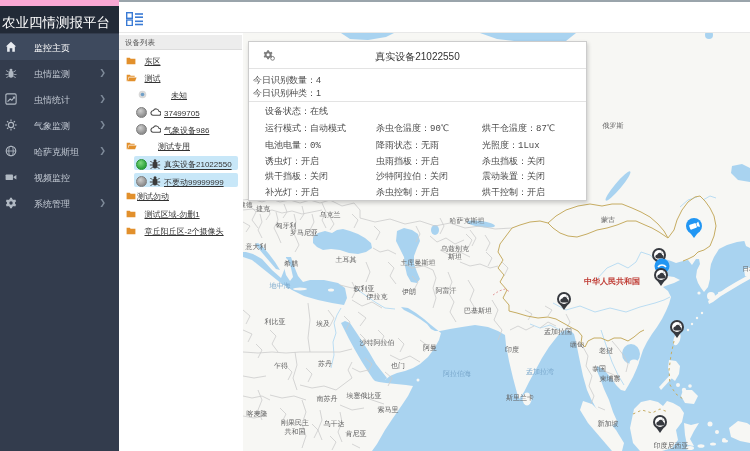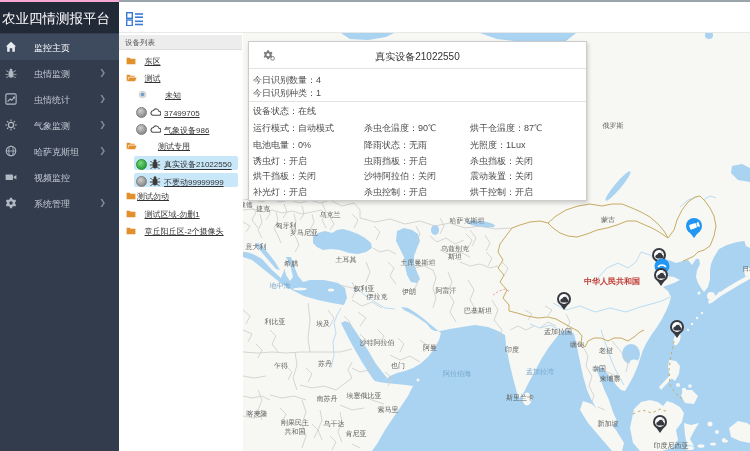--- a/index.html
+++ b/index.html
@@ -1,20 +1,20 @@
 <!DOCTYPE html>
 <html><head>
 <meta charset="utf-8">
 <style>
 * { margin:0; padding:0; box-sizing:border-box; }
 html,body { width:750px; height:451px; overflow:hidden; font-family:"Liberation Sans", sans-serif; }
 #app { position:relative; width:750px; height:451px; background:#fff; }
 
 
-#brand { position:absolute; left:0; top:0; width:119px; height:33px; background:#222a37; border-top:2px solid #f9a8d4; color:#fff; font-size:13.5px; line-height:33px; padding-left:2px; white-space:nowrap; }
+#brand { position:absolute; left:0; top:0; width:119px; height:33px; background:#222a37; border-top:6px solid #f9a8d4; color:#fff; font-size:13.5px; line-height:33px; padding-left:2px; white-space:nowrap; }
 #topbar { position:absolute; left:119px; top:0; width:631px; height:33px; background:#fff; border-top:2px solid #9aa4ab; border-bottom:1px solid #e8e8e8; }
 #topicon { position:absolute; left:7px; top:10px; width:17px; height:14px; }
 
 
 #sidebar { position:absolute; left:0; top:33px; width:119px; height:418px; background:#333c4d;padding-left:42px; }
 .mi { position:absolute; left:0; width:119px; height:26px; color:#c3cad4; font-size:9px; }
 .mi .ic { position:absolute; left:5px; top:7px; width:12px; height:12px; }
 .mi .tx { position:absolute; left:34px; top:8px; }
 .mi .ar { position:absolute; right:13px; top:8px; font-size:8px; color:#7f8b9a; }
 .mi.sel { background:#3e4a5e; color:#ffffff; }
@@ -33,21 +33,21 @@
 
 #map { position:absolute; left:243px; top:33px; width:507px; height:418px; background:#a7d2ef; }
 
 
 #popup { position:absolute; left:248px; top:41px; width:339px; height:160px; background:#fff; border:1px solid #ccc; box-shadow:1px 2px 4px rgba(0,0,0,.18); font-size:9px; color:#4a4a4a; }
 #popup .hd { position:absolute; left:0; top:0; width:100%; height:27px; border-bottom:1px solid #e3e3e3; }
 #popup .ttl { position:absolute; width:100%; text-align:center; top:8px; font-size:10px; color:#333; }
 #popup .rows2 { position:absolute; left:4px; top:31.5px; }
 #popup .rows2 div { height:13.7px; line-height:13.7px; }
 #popup .div2 { position:absolute; left:0; top:59px; width:100%; border-top:1px solid #e3e3e3; }
-.prow { position:absolute; left:4px; white-space:nowrap; }
+.prow { position:absolute; left:16px; white-space:nowrap;font-family:Liberation Mono, monospace; }
 .pc2 { position:absolute; left:117px; }
 .pc3 { position:absolute; left:222px; }
 </style>
 </head>
 <body>
 <div id="app">
 
   <div id="map">
   <svg width="507" height="418" viewBox="243 33 507 418">
     <rect x="243" y="33" width="507" height="418" fill="#f7f7f4"></rect>
@@ -443,21 +443,21 @@
     <div class="trow" style="left:7px;top:22.5px"><svg width="10" height="8" viewBox="0 0 12 10" style="vertical-align:-1px">
           <path fill="#e2902c" d="M0.5,1 L4.5,1 L5.5,2.2 L11.5,2.2 L11.5,9 L0.5,9 Z"></path>
         </svg><span class="lbl" style="margin-left:8.5px">东区</span></div>
     <div class="trow" style="left:7px;top:39.5px"><svg width="11" height="8" viewBox="0 0 13 10" style="vertical-align:-1px">
           <path fill="#e2902c" d="M0.5,1 L4.5,1 L5.5,2.2 L10.5,2.2 L10.5,3.5 L3,3.5 L1.5,9 L0.5,9 Z"></path>
           <path fill="#e2902c" d="M3.5,4.5 L12.8,4.5 L11,9 L1.8,9 Z"></path>
         </svg><span class="lbl" style="margin-left:7.5px">测试</span></div>
     <div class="trow" style="left:19px;top:56.5px"><svg width="9" height="9" viewBox="0 0 9 9" style="vertical-align:-1px">
           <circle cx="4.5" cy="4.5" r="3.8" fill="#d8d8d8"></circle>
           <circle cx="4.5" cy="4.5" r="1.8" fill="#6f9fc8"></circle>
-        </svg><span class="lbl" style="margin-left:18px">未知</span></div>
+        </svg><span class="lbl" style="margin-left:24px">未知</span></div>
     <div class="trow" style="left:17px;top:74px"><span class="sph g1"></span><svg class="wst" width="12" height="11" viewBox="0 0 12 11">
           <g fill="#4c4c4c">
             <path d="M2,5.5 a2.6,2.6 0 0 1 2.4,-2 a3,3 0 0 1 5.6,0.8 a2,2 0 0 1 -0.3,4 L4,8.3 a2.4,2.4 0 0 1 -2,-2.8 Z" fill="none" stroke="#4c4c4c" stroke-width="1.1"></path>
             <path d="M3.2,1.2 L5,2.6 M1,3.2 L3,4"></path>
           </g>
         </svg><span class="lbl" style="margin-left:3px">37499705</span></div>
     <div class="trow" style="left:17px;top:91px"><span class="sph g1"></span><svg class="wst" width="12" height="11" viewBox="0 0 12 11">
           <g fill="#4c4c4c">
             <path d="M2,5.5 a2.6,2.6 0 0 1 2.4,-2 a3,3 0 0 1 5.6,0.8 a2,2 0 0 1 -0.3,4 L4,8.3 a2.4,2.4 0 0 1 -2,-2.8 Z" fill="none" stroke="#4c4c4c" stroke-width="1.1"></path>
             <path d="M3.2,1.2 L5,2.6 M1,3.2 L3,4"></path>

